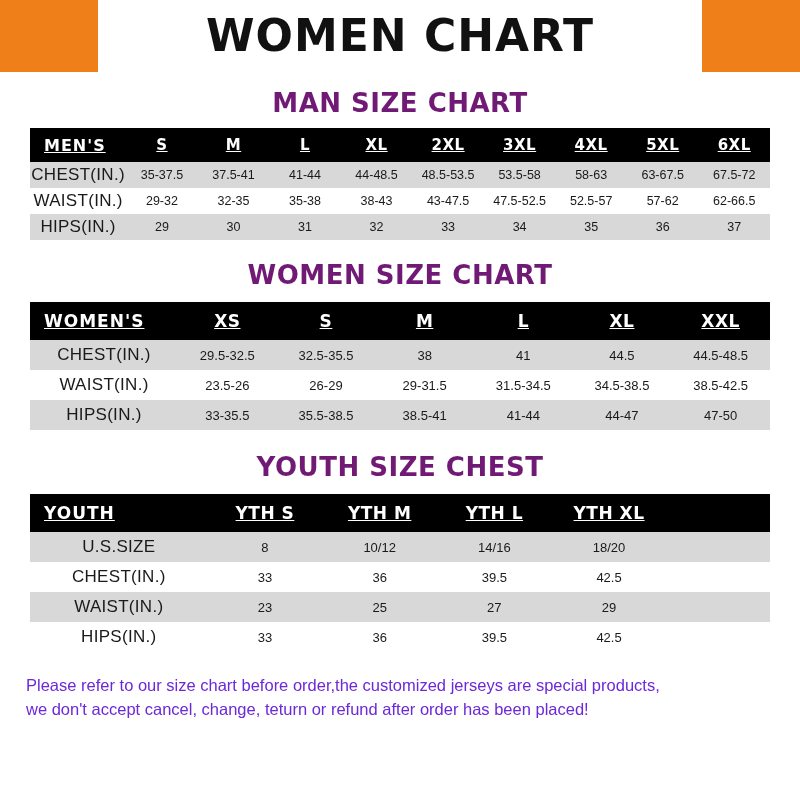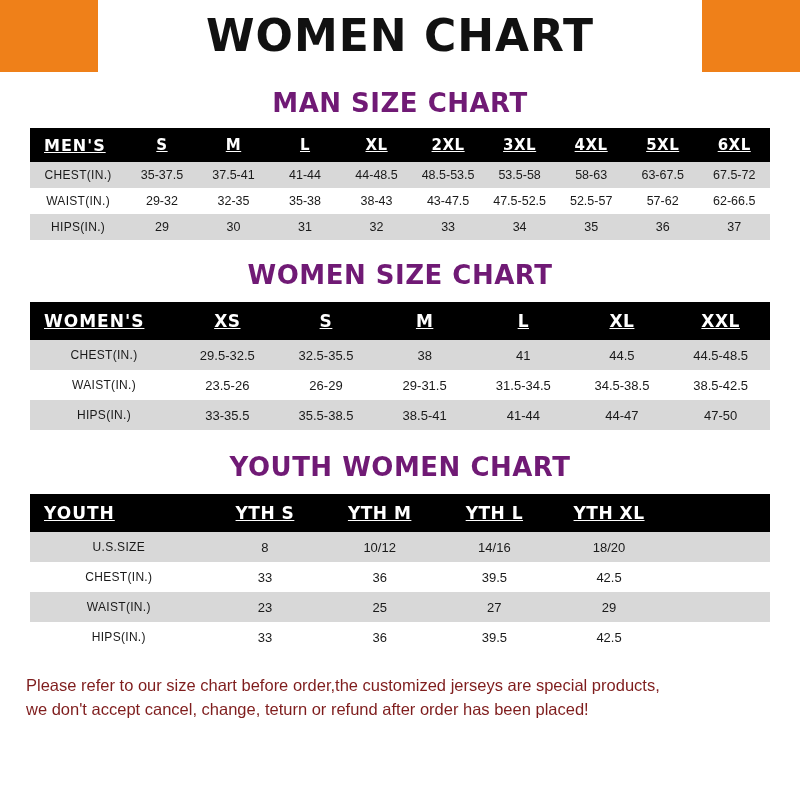--- a/index.html
+++ b/index.html
@@ -85,35 +85,35 @@
   }
   table.size thead th.corner {
     text-align: left;
     padding-left: 14px;
     font-size: 16px;
     letter-spacing: 1px;
   }
   table.size tbody tr td { background: #ffffff; }
   table.size tbody tr.alt td { background: #d8d8d8; }
   table.size tbody td.rowlabel {
-    font-size: 12px;
+    font-size: 17px;
     letter-spacing: 0.3px;
     color: #1a1a1a;
   }
 
   
   table.size.roomy th, table.size.roomy td { height: 30px; font-size: 13px; }
   table.size.roomy thead th { height: 38px; font-size: 17px; }
   table.size.roomy thead th.corner { font-size: 17px; }
 
   
   .note {
     margin-top: 22px;
     padding: 0 26px;
-    color: #7f1d1d;
+    color: #6d28d9;
     font-size: 16.5px;
     line-height: 1.45;
     font-family: "Liberation Sans", sans-serif;
   }
   .note div { white-space: nowrap; }
 </style>
 </head>
 <body>
 
 <div id="page">
@@ -221,21 +221,21 @@
           <td>35.5-38.5</td>
           <td>38.5-41</td>
           <td>41-44</td>
           <td>44-47</td>
           <td>47-50</td>
         </tr>
       </tbody>
     </table>
   </div>
 
-  <div class="section-title t-youth">YOUTH WOMEN CHART</div>
+  <div class="section-title t-youth">YOUTH SIZE CHEST</div>
   <div class="table-wrap">
     <table class="size roomy">
       <thead>
         <tr>
           <th class="corner" style="width:24%">YOUTH</th>
           <th>YTH S</th>
           <th>YTH M</th>
           <th>YTH L</th>
           <th>YTH XL</th>
           <th style="width:14%; background:#000;"></th>

